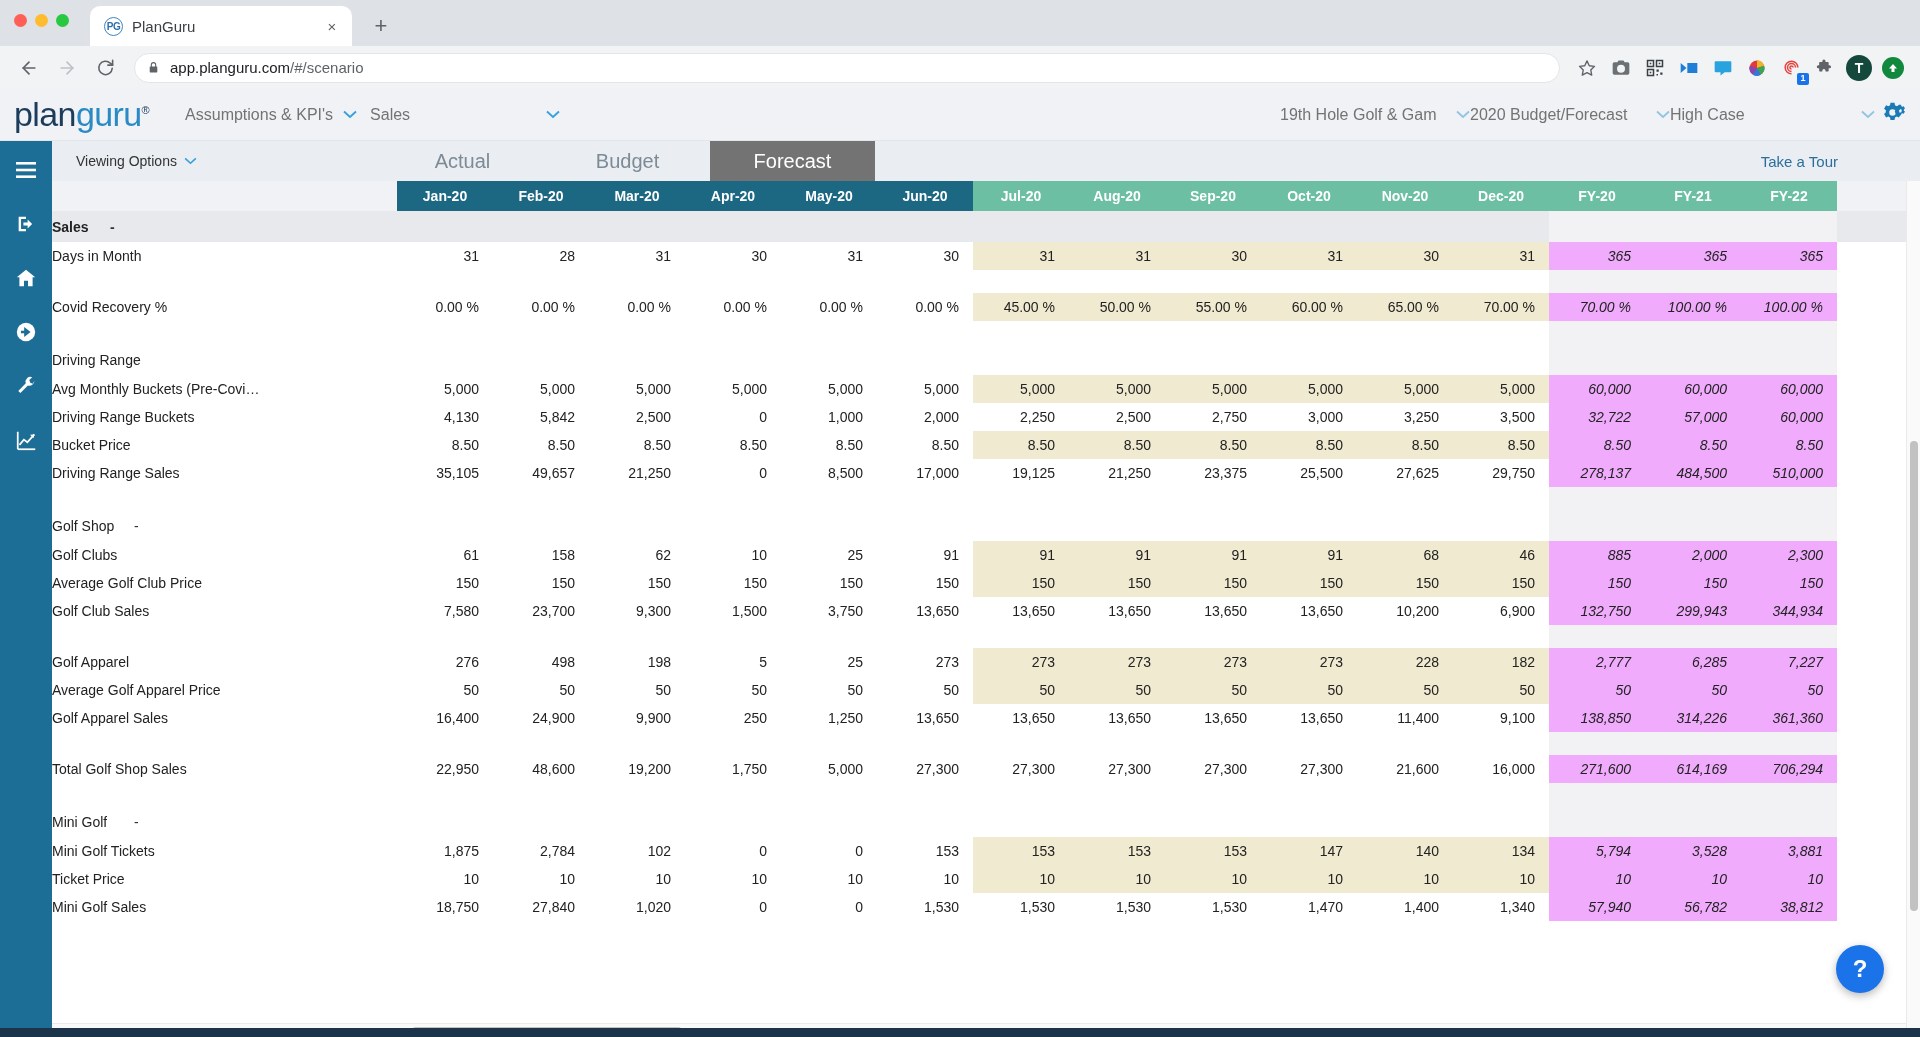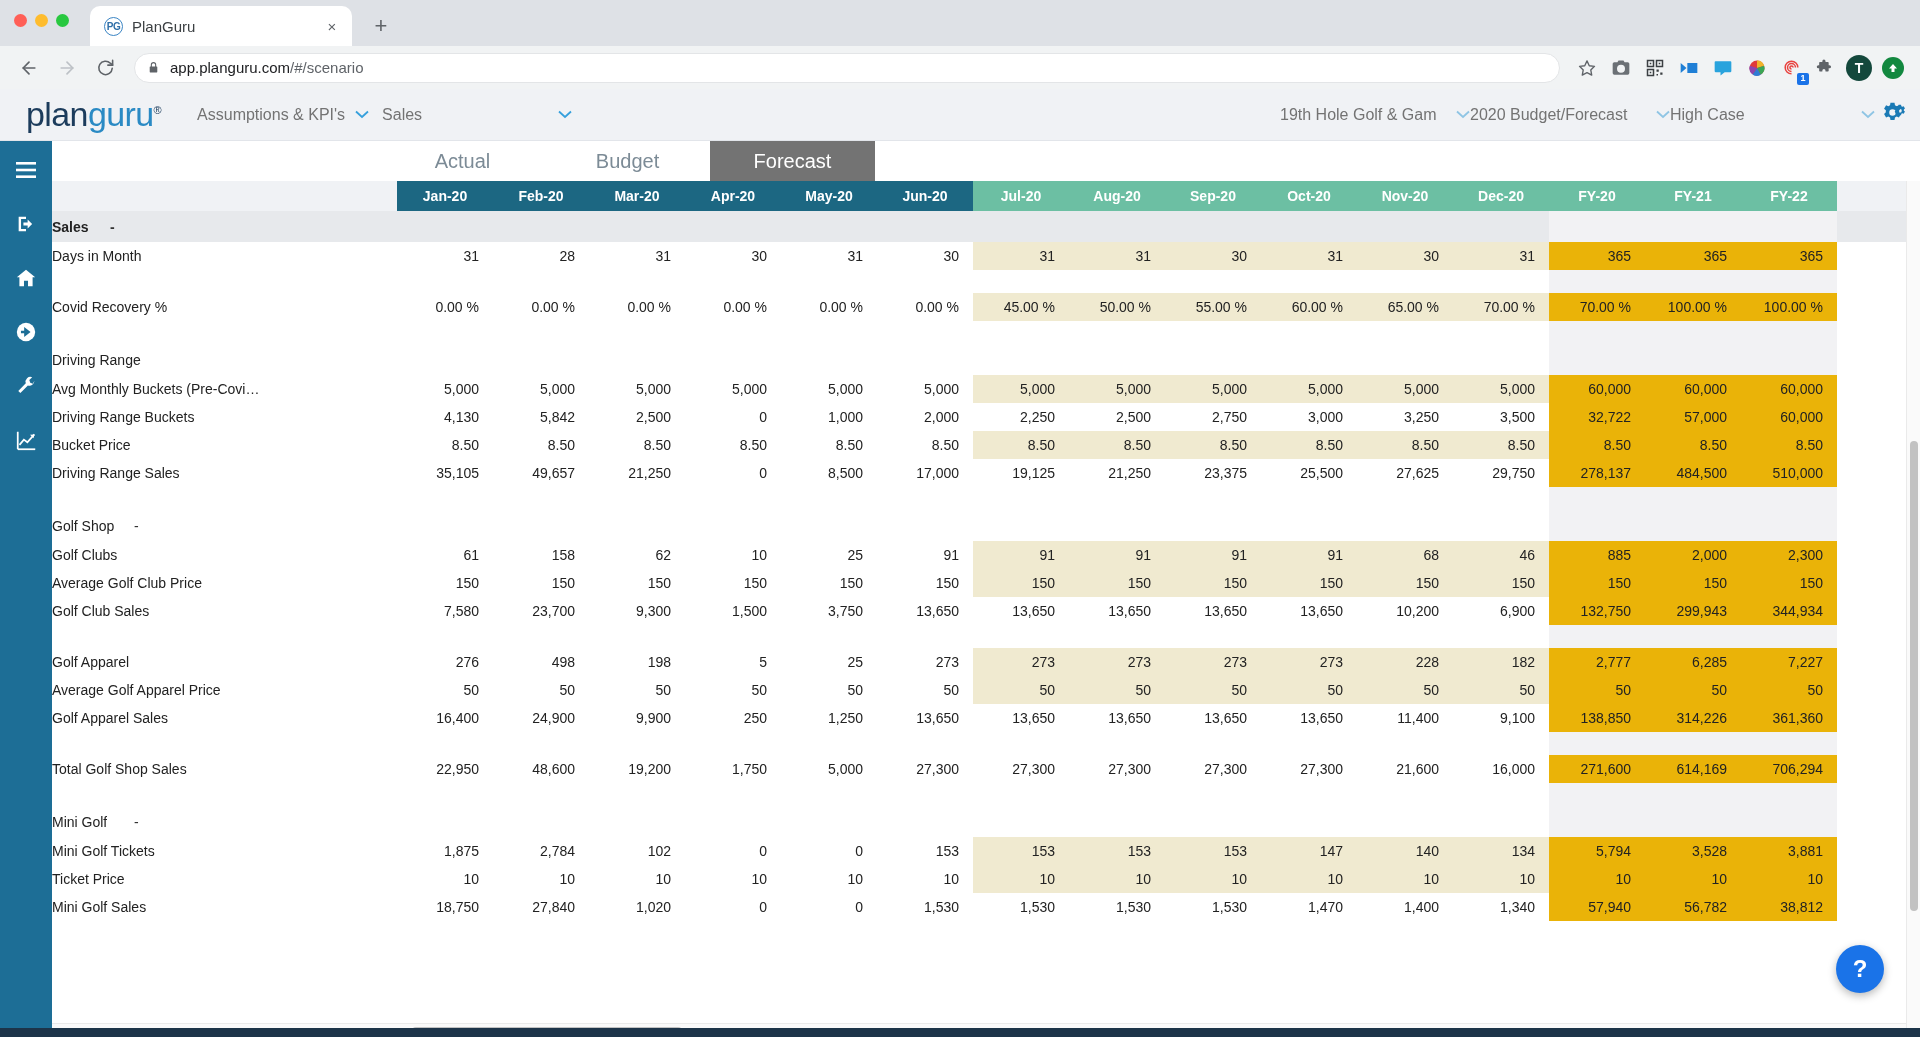--- a/index.html
+++ b/index.html
@@ -106,21 +106,21 @@
   
   #app { position: relative; width: 1920px; height: 948px; background: #fff; }
 
   #app-header {
     height: 52px; background: #f0f2f5;
     display: flex; align-items: center;
     border-bottom: 1px solid #e2e5ea;
   }
   #logo {
     font-size: 34px; letter-spacing: -0.6px;
-    margin-left: 26px; margin-right: 36px;
+    margin-left: 14px; margin-right: 36px;
     position: relative; font-weight: 400;
   }
   #logo .plan { color: #1c3c5c; }
   #logo .guru { color: #2a8ac4; }
   #logo .reg { font-size: 11px; vertical-align: super; color: #1c3c5c; }
 
   .hdr-select {
     display: flex; align-items: center;
     font-size: 16px; color: #737373;
     height: 52px;
@@ -221,21 +221,21 @@
   }
   .cell.label {
     width: 345px; justify-content: flex-start;
     padding-left: 0; position: relative;
   }
   .cell.num {
     width: 96px; justify-content: flex-end;
     padding-right: 14px;
   }
   .cell.num.fc { background: #f0ead0; }
-  .cell.num.fy { background: #eab308; }
+  .cell.num.fy { background: #f0abfc; font-style: italic; }
   .cell.num.blank-fc { background: #ffffff; }
   .cell.num.blank-fy { background: #f2f2f4; }
 
   .lbl-l0 { padding-left: 78px; font-weight: 700; font-size: 14px; }
   .lbl-l1 { padding-left: 84px; font-size: 14px; }
   .lbl-l2 { padding-left: 130px; font-size: 14px; }
   .collapse-marker {
     position: absolute; font-size: 14px; color: #333;
   }
   .cm-0 { left: 58px; }
@@ -491,20 +491,31 @@
     <div class="side-icon">
       <svg width="21" height="21" viewBox="0 0 24 24" fill="none" stroke="currentColor" stroke-width="2">
           <polyline points="2,22 2,2"></polyline>
           <polyline points="2,22 22,22"></polyline>
           <polyline points="4,17 9,11 13,14 21,5" fill="none"></polyline>
           <polygon points="21,5 16,5.5 20,9.5" fill="currentColor" stroke="none"></polygon>
         </svg>
     </div>
   </div>
 
+  <div id="options-bar">
+    <div id="viewing-options">
+      <span>Viewing Options</span>
+      <span style="margin-left:7px;display:flex">
+        <svg width="13" height="8" viewBox="0 0 14 9" fill="none" stroke="#36a0dc" stroke-width="1.8">
+            <polyline points="1,1.5 7,7 13,1.5"></polyline>
+          </svg>
+      </span>
+    </div>
+    <div id="take-a-tour">Take a Tour</div>
+  </div>
 
   <div id="view-tabs">
     <div class="vtab">Actual</div>
     <div class="vtab">Budget</div>
     <div class="vtab active">Forecast</div>
   </div>
 
   <div id="grid-wrap">
     <div id="grid-header">
       <div class="hcell label-col"></div>

